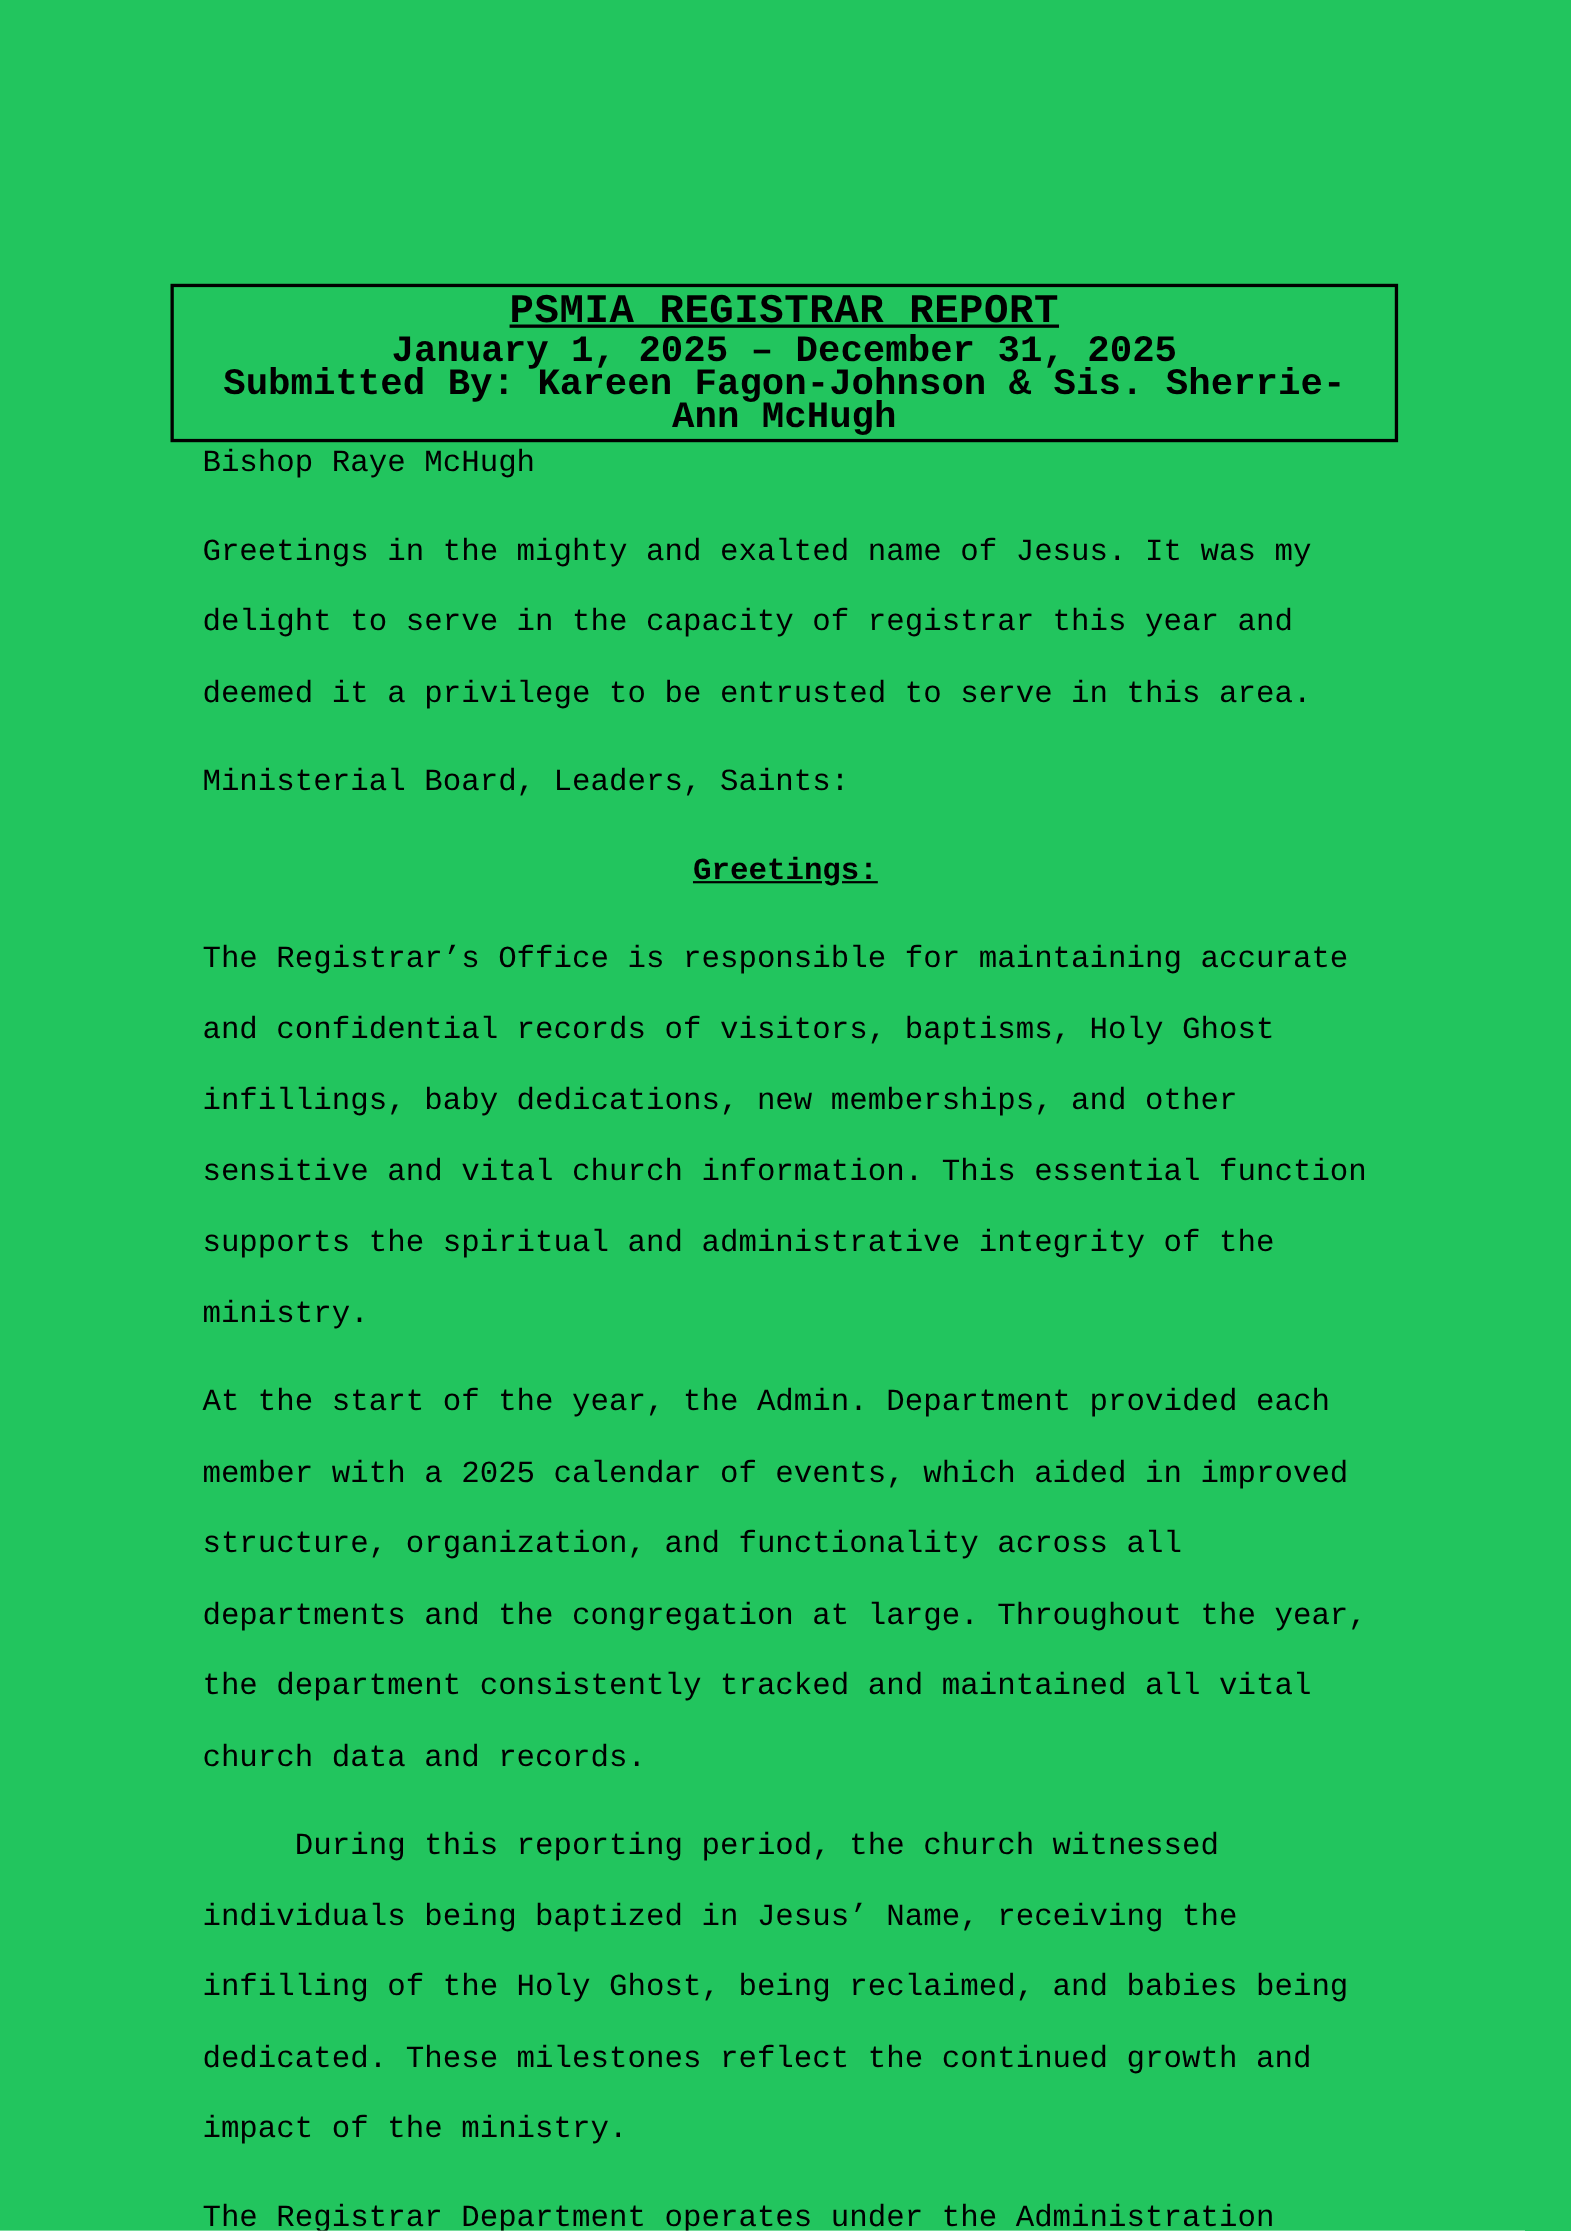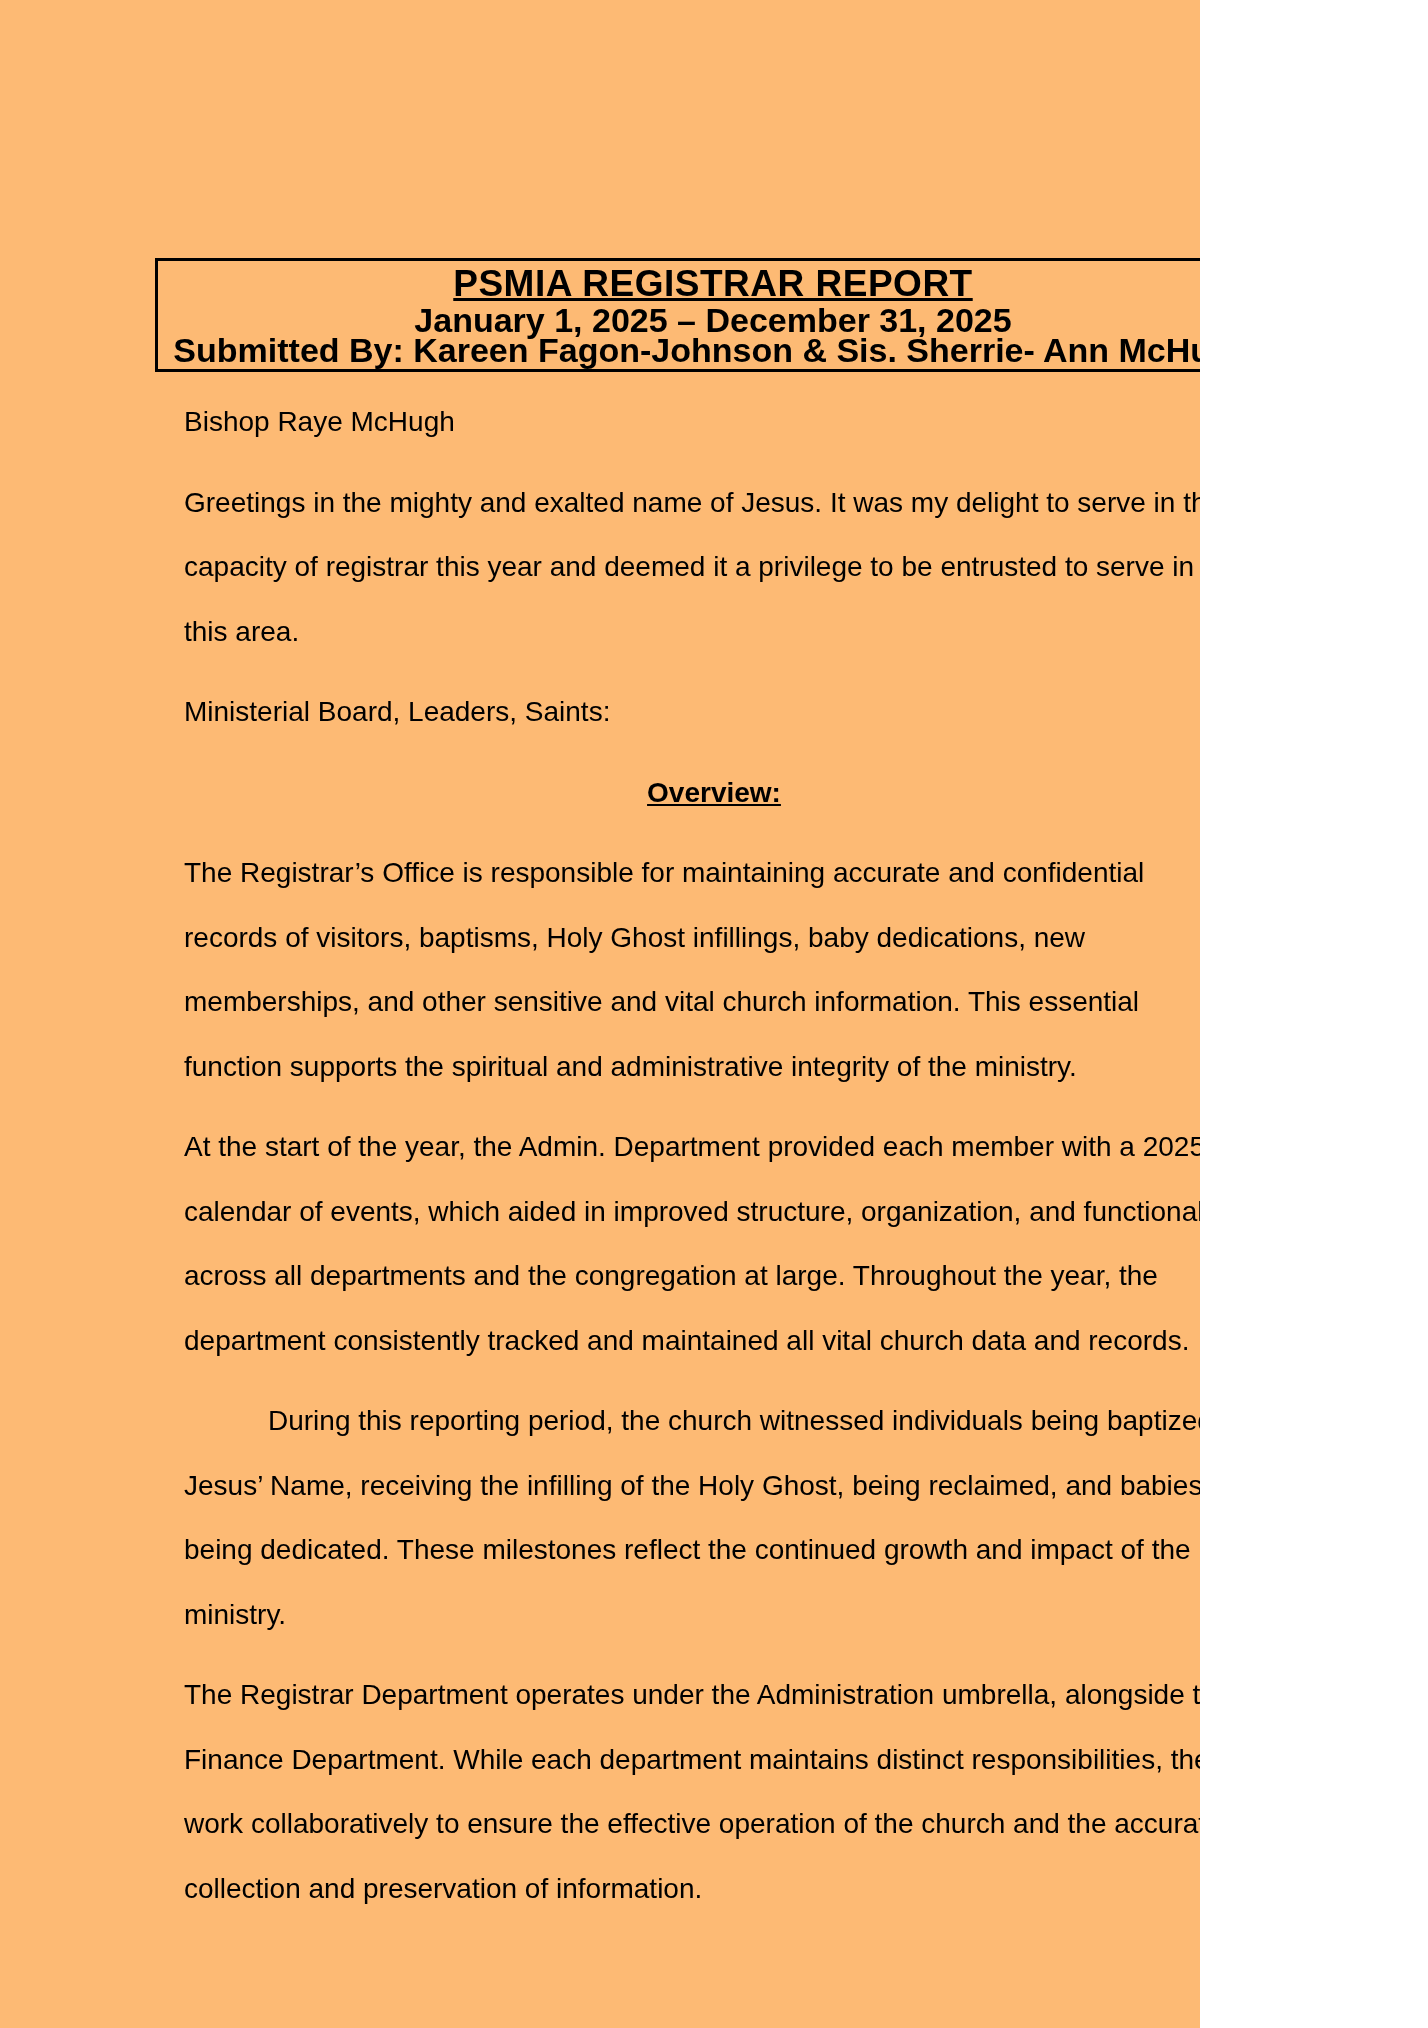--- a/index.html
+++ b/index.html
@@ -2,25 +2,25 @@
 <html><head>
 <meta charset="utf-8">
 <style>
   html, body {
     margin: 0;
     padding: 0;
     background: #ffffff;
   }
   .page {
     position: relative;
-    width: 1200px;
+    width: 1428px;
     height: 2028px;
-    background: #fdba74;
+    background: #22c55e;
     color: #000000;
-    font-family: Liberation Sans, sans-serif;
+    font-family: Liberation Mono, monospace;
     overflow: hidden;
   }
   .header-box {
     position: absolute;
     left: 155px;
     top: 258px;
     width: 1116px;
     box-sizing: border-box;
     border: 3px solid #000000;
     text-align: center;
@@ -68,20 +68,20 @@
   <div class="header-box">
     <div class="report-title">PSMIA REGISTRAR REPORT</div>
     <div class="report-meta">January 1, 2025 – December 31, 2025</div>
     <div class="report-meta">Submitted By: Kareen Fagon-Johnson &amp; Sis. Sherrie- Ann McHugh</div>
   </div>
 
   <div class="doc-body">
     <p>Bishop Raye McHugh</p>
     <p>Greetings in the mighty and exalted name of Jesus. It was my delight to serve in the capacity of registrar this year and deemed it a privilege to be entrusted to serve in this area.</p>
     <p>Ministerial Board, Leaders, Saints:</p>
-    <p class="section-heading">Overview:</p>
+    <p class="section-heading">Greetings:</p>
     <p>The Registrar’s Office is responsible for maintaining accurate and confidential records of visitors, baptisms, Holy Ghost infillings, baby dedications, new memberships, and other sensitive and vital church information. This essential function supports the spiritual and administrative integrity of the ministry.</p>
     <p>At the start of the year, the Admin. Department provided each member with a 2025 calendar of events, which aided in improved structure, organization, and functionality across all departments and the congregation at large. Throughout the year, the department consistently tracked and maintained all vital church data and records.</p>
     <p class="first-line-indent">During this reporting period, the church witnessed individuals being baptized in Jesus’ Name, receiving the infilling of the Holy Ghost, being reclaimed, and babies being dedicated. These milestones reflect the continued growth and impact of the ministry.</p>
     <p>The Registrar Department operates under the Administration umbrella, alongside the Finance Department. While each department maintains distinct responsibilities, they work collaboratively to ensure the effective operation of the church and the accurate collection and preservation of information.</p>
   </div>
 
 </div>
 
 </body></html>

